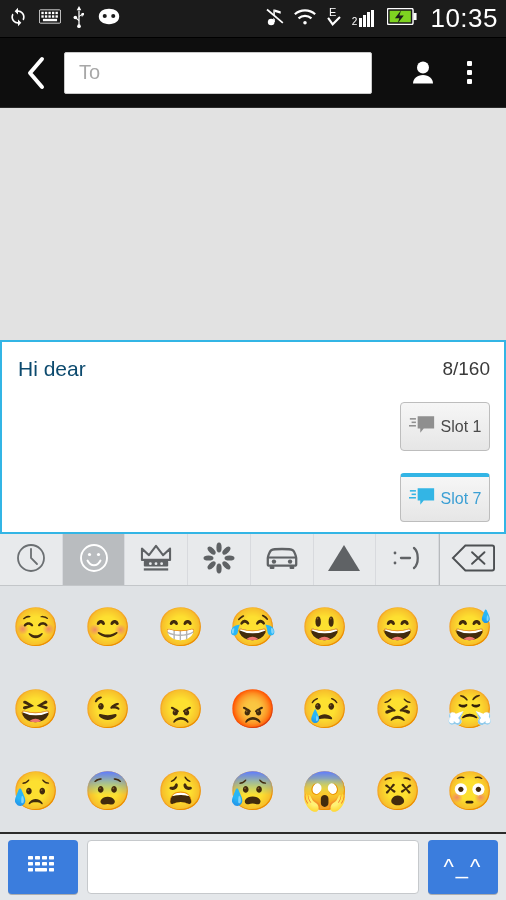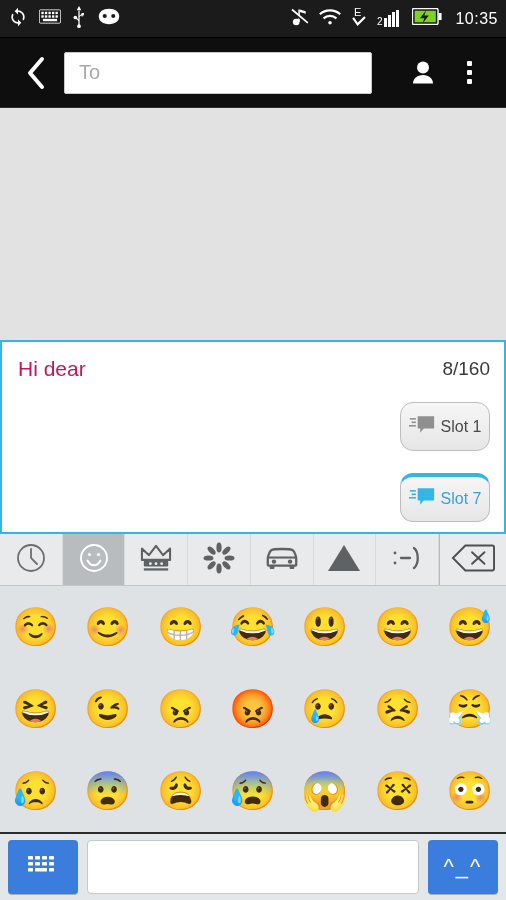--- a/index.html
+++ b/index.html
@@ -13,21 +13,21 @@
 
   
   .statusbar {
     height:38px; background:#1b1b1b; color:#fff;
     display:flex; align-items:center; padding:0 8px;
     flex:0 0 38px; border-bottom:1px solid #000;
   }
   .sb-left { display:flex; align-items:center; gap:11px; }
   .sb-right { margin-left:auto; display:flex; align-items:center; gap:9px; }
   .sb-ico { display:block; }
-  .sb-clock { font-size:16px; letter-spacing:0.5px; color:#fff; padding-left:4px;
+  .sb-clock { font-size:26px; letter-spacing:0.5px; color:#fff; padding-left:4px;
               font-family:"Liberation Sans", sans-serif; }
   .sb-sig { display:flex; align-items:flex-end; gap:1px; height:17px; }
   .sb-sig i { width:3px; background:#fff; display:block; }
   .sb-sig i:nth-child(1){height:6px} .sb-sig i:nth-child(2){height:9px}
   .sb-sig i:nth-child(3){height:12px} .sb-sig i:nth-child(4){height:15px}
   .sb-sig i:nth-child(5){height:17px}
   .sb-sig span { font-size:10px; line-height:10px; margin-right:1px; }
 
   
   .actionbar {
@@ -46,25 +46,25 @@
   .dots i { width:5px; height:5px; background:#fff; display:block; border-radius:1px; }
 
   
   .conversation { flex:1 1 auto; background:#e2e2e2; min-height:0; }
 
   
   .compose {
     flex:0 0 194px; background:#fff; border:2px solid #33b5e5;
     position:relative; padding:14px 16px;
   }
-  .compose-text { font-size:21px; color:#be185d; line-height:26px; }
+  .compose-text { font-size:21px; color:#0c4a6e; line-height:26px; }
   .counter { position:absolute; top:16px; right:14px; font-size:19px; color:#3a3a3a; }
   .slot {
     position:absolute; right:14px; width:90px; height:49px;
-    border:1px solid #bdbdbd; border-radius:13px;
+    border:1px solid #bdbdbd; border-radius:4px;
     display:flex; align-items:center; justify-content:center; gap:6px;
     background:linear-gradient(#f6f6f6,#e6e6e6);
     font-size:16px; color:#4a4a4a;
   }
   .slot-1 { top:60px; }
   .slot-2 { top:131px; border-top:4px solid #33b5e5; color:#3b9fd4; }
   .slot .bubble { position:relative; display:inline-block; }
 
   
   .catbar {

